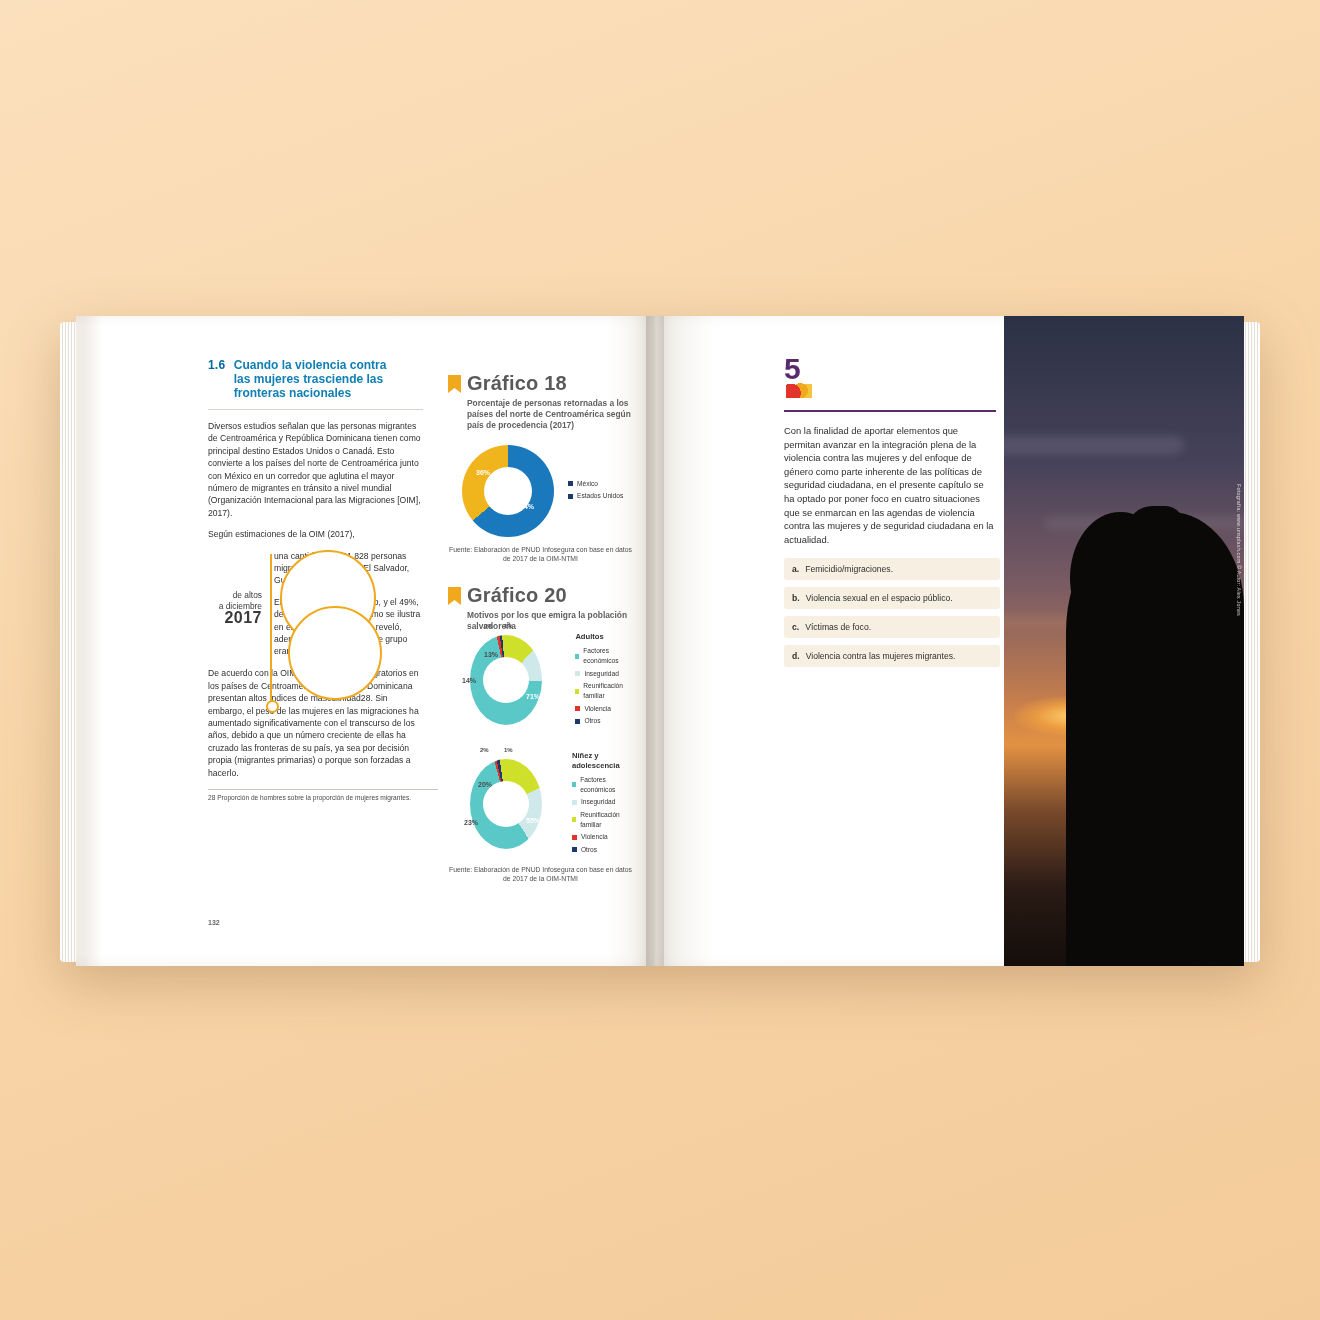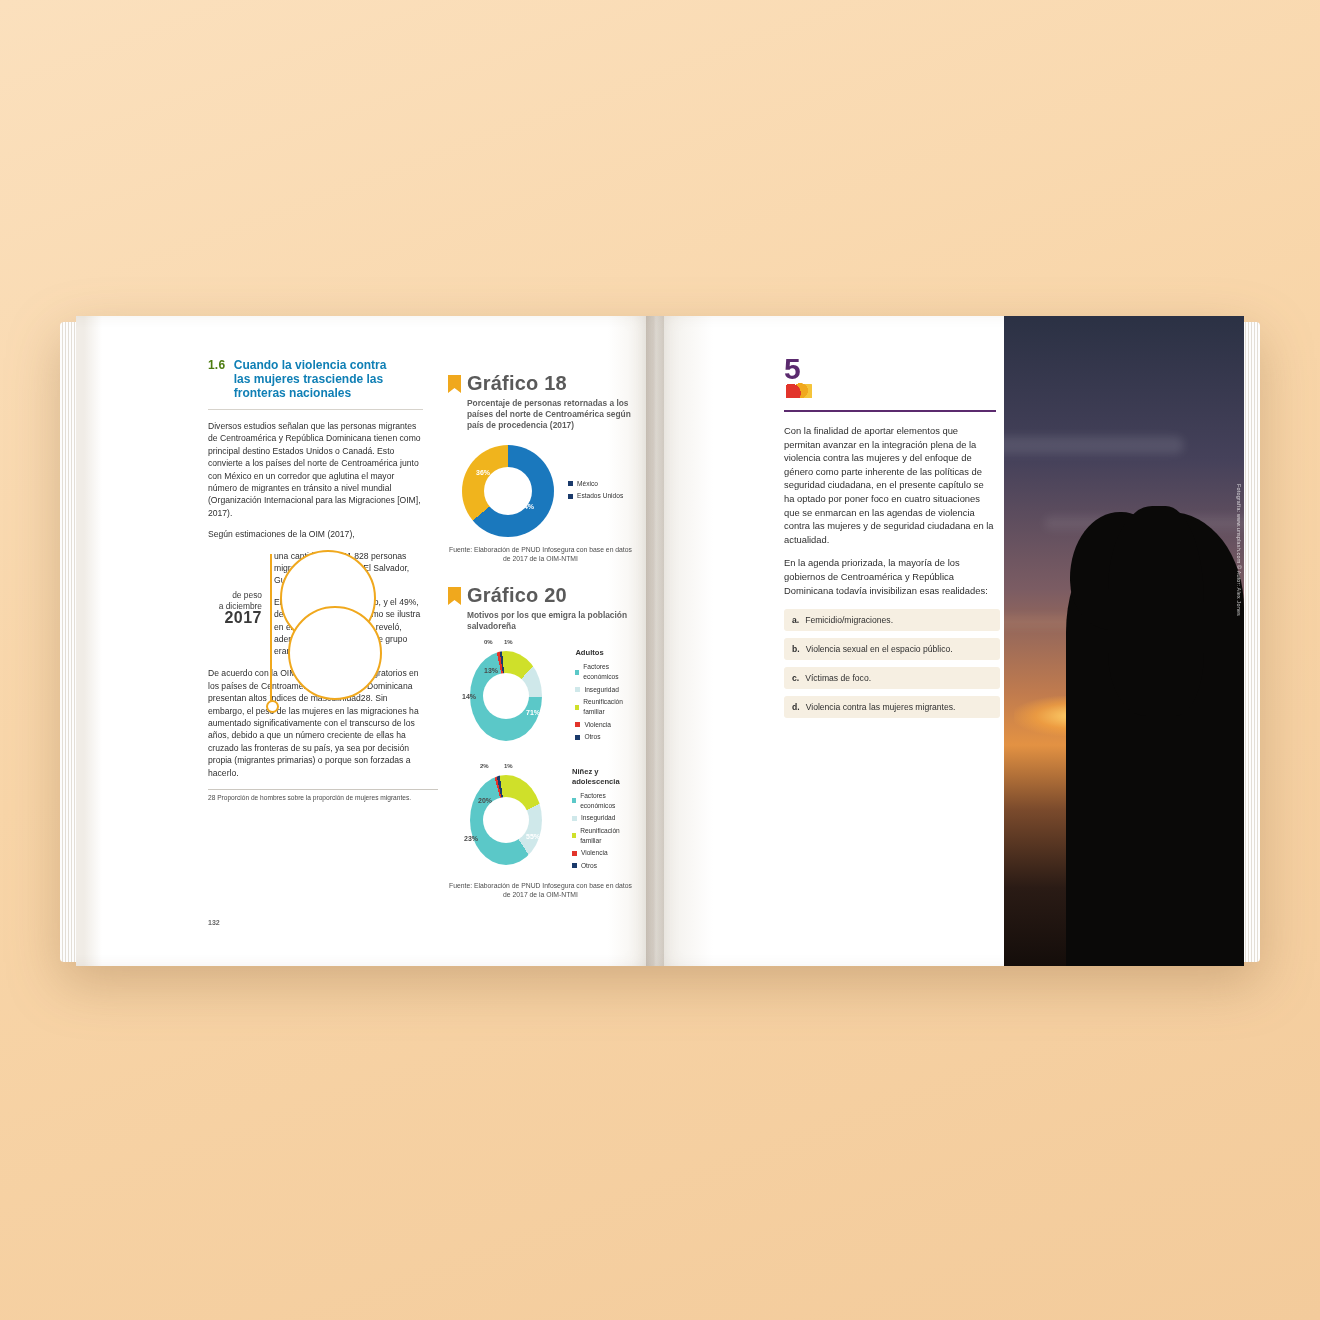--- a/index.html
+++ b/index.html
@@ -43,21 +43,21 @@
     position:absolute;left:586px;top:0;width:18px;height:650px;
     background:linear-gradient(to right,rgba(120,100,80,0.30),rgba(255,255,255,0.0) 55%,rgba(120,100,80,0.22));
   }
 
   
   .lp{position:absolute;left:16px;top:0;width:578px;height:650px;}
   .col-a{position:absolute;left:132px;top:42px;width:215px;}
   .col-b{position:absolute;left:372px;top:57px;width:185px;}
 
   .sec-num{
-    color:#4d7c0f;font-weight:bold;font-size:12px;letter-spacing:.2px;
+    color:#0369a1;font-weight:bold;font-size:12px;letter-spacing:.2px;
     display:inline-block;vertical-align:top;margin-right:4px;
   }
   .sec-title{
     color:#0f7fb5;font-weight:bold;font-size:12px;line-height:14px;
     display:inline-block;width:170px;vertical-align:top;
   }
   .rule{height:1px;background:#d7d3cc;margin:9px 0 10px 0;}
 
   p.body{font-size:8.6px;line-height:12.4px;color:#2f2f2f;margin:0 0 9px 0;text-align:left;}
 
@@ -183,21 +183,21 @@
 
       <p class="body">Diversos estudios señalan que las personas migrantes de Centroamérica y República Dominicana tienen como principal destino Estados Unidos o Canadá. Esto convierte a los países del norte de Centroamérica junto con México en un corredor que aglutina el mayor número de migrantes en tránsito a nivel mundial (Organización Internacional para las Migraciones [OIM], 2017).</p>
       <p class="body">Según estimaciones de la OIM (2017),</p>
 
       <div class="timeline">
         <div class="tl-line"></div>
         <div class="tl-dot d1"></div>
         <div class="tl-dot d2"></div>
         <div class="tl-dot d3"></div>
         <div class="tl-left">
-          <div>de peso</div>
+          <div>de altos</div>
           <div>a diciembre</div>
           <div class="year">2017</div>
         </div>
         <div class="tl-item">una cantidad de 141,828 personas migrantes retornaron a El Salvador, Guatemala y Honduras.</div>
         <div class="tl-item">El 51% provenía de México, y el 49%, de Estados Unidos, tal como se ilustra en el gráfico 18. La fuente reveló, además, que el 15% de este grupo eran mujeres y niñas.</div>
       </div>
 
       <p class="body">De acuerdo con la OIM (2017), los flujos migratorios en los países de Centroamérica y República Dominicana presentan altos índices de masculinidad28. Sin embargo, el peso de las mujeres en las migraciones ha aumentado significativamente con el transcurso de los años, debido a que un número creciente de ellas ha cruzado las fronteras de su país, ya sea por decisión propia (migrantes primarias) o porque son forzadas a hacerlo.</p>
 
       <div class="footnote">28 Proporción de hombres sobre la proporción de mujeres migrantes.</div>
@@ -233,21 +233,21 @@
         <div class="src">Fuente: Elaboración de PNUD Infosegura con base en datos de 2017 de la OIM-NTMI</div>
       </div>
 
       <div style="margin-top:22px;">
         <div class="g-head">
           <div class="flag"></div>
           <div class="g-title">Gráfico 20</div>
         </div>
         <div class="g-sub">Motivos por los que emigra la población salvadoreña</div>
 
-        <div class="donut-wrap" style="margin-top:16px;gap:11px;">
+        <div class="donut-wrap" style="margin-top:0;gap:11px;">
           <div class="donut d2" style="background:conic-gradient(from -5deg,#cfe02a 0deg 47deg,#cfe8ea 47deg 97deg,#5bc8c8 97deg 353deg,#e2342b 353deg 357deg,#1a3a6b 357deg 360deg);">
             <div class="dlabel dark" style="left:14px;top:-12px;font-size:6px;">0%</div>
             <div class="dlabel dark" style="left:34px;top:-12px;font-size:6px;">1%</div>
             <div class="dlabel dark" style="left:14px;top:16px;">13%</div>
             <div class="dlabel dark" style="left:-8px;top:42px;">14%</div>
             <div class="dlabel" style="left:56px;top:58px;">71%</div>
           </div>
           <div class="legend" style="margin-left:22px;">
             <div class="leg-title">Adultos</div>
             <div class="li">
@@ -318,21 +318,20 @@
     <div class="rp-text">
       <div class="ch-head">
         <div class="ch-num">
           <div class="five">5</div>
           <div class="ch-flame"></div>
         </div>
       </div>
       <div class="ch-rule"></div>
 
       <p class="rbody">Con la finalidad de aportar elementos que permitan avanzar en la integración plena de la violencia contra las mujeres y del enfoque de género como parte inherente de las políticas de seguridad ciudadana, en el presente capítulo se ha optado por poner foco en cuatro situaciones que se enmarcan en las agendas de violencia contra las mujeres y de seguridad ciudadana en la actualidad.</p>
-      <p class="rbody">En la agenda priorizada, la mayoría de los gobiernos de Centroamérica y República Dominicana todavía invisibilizan esas realidades:</p>
 
       <div style="margin-top:12px;">
         <div class="item">
           <b>a.</b>
           <span>Femicidio/migraciones.</span>
         </div>
         <div class="item">
           <b>b.</b>
           <span>Violencia sexual en el espacio público.</span>
         </div>

